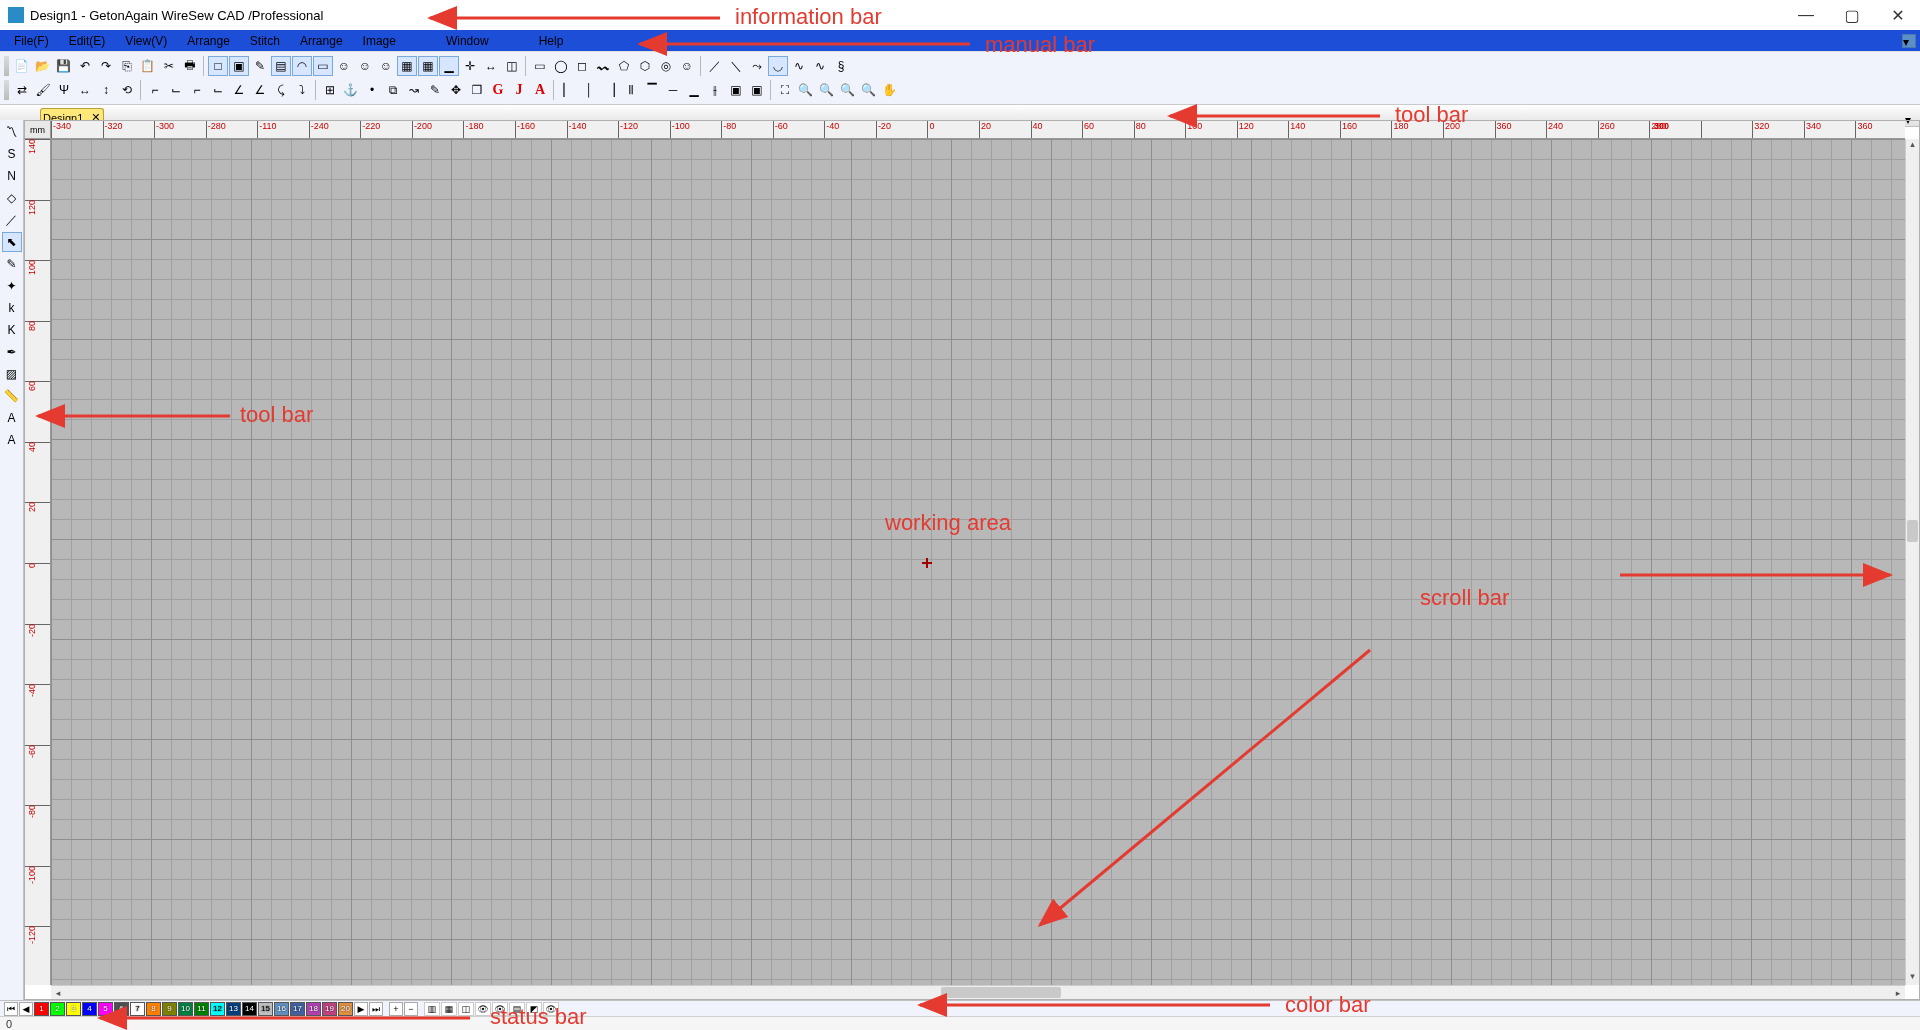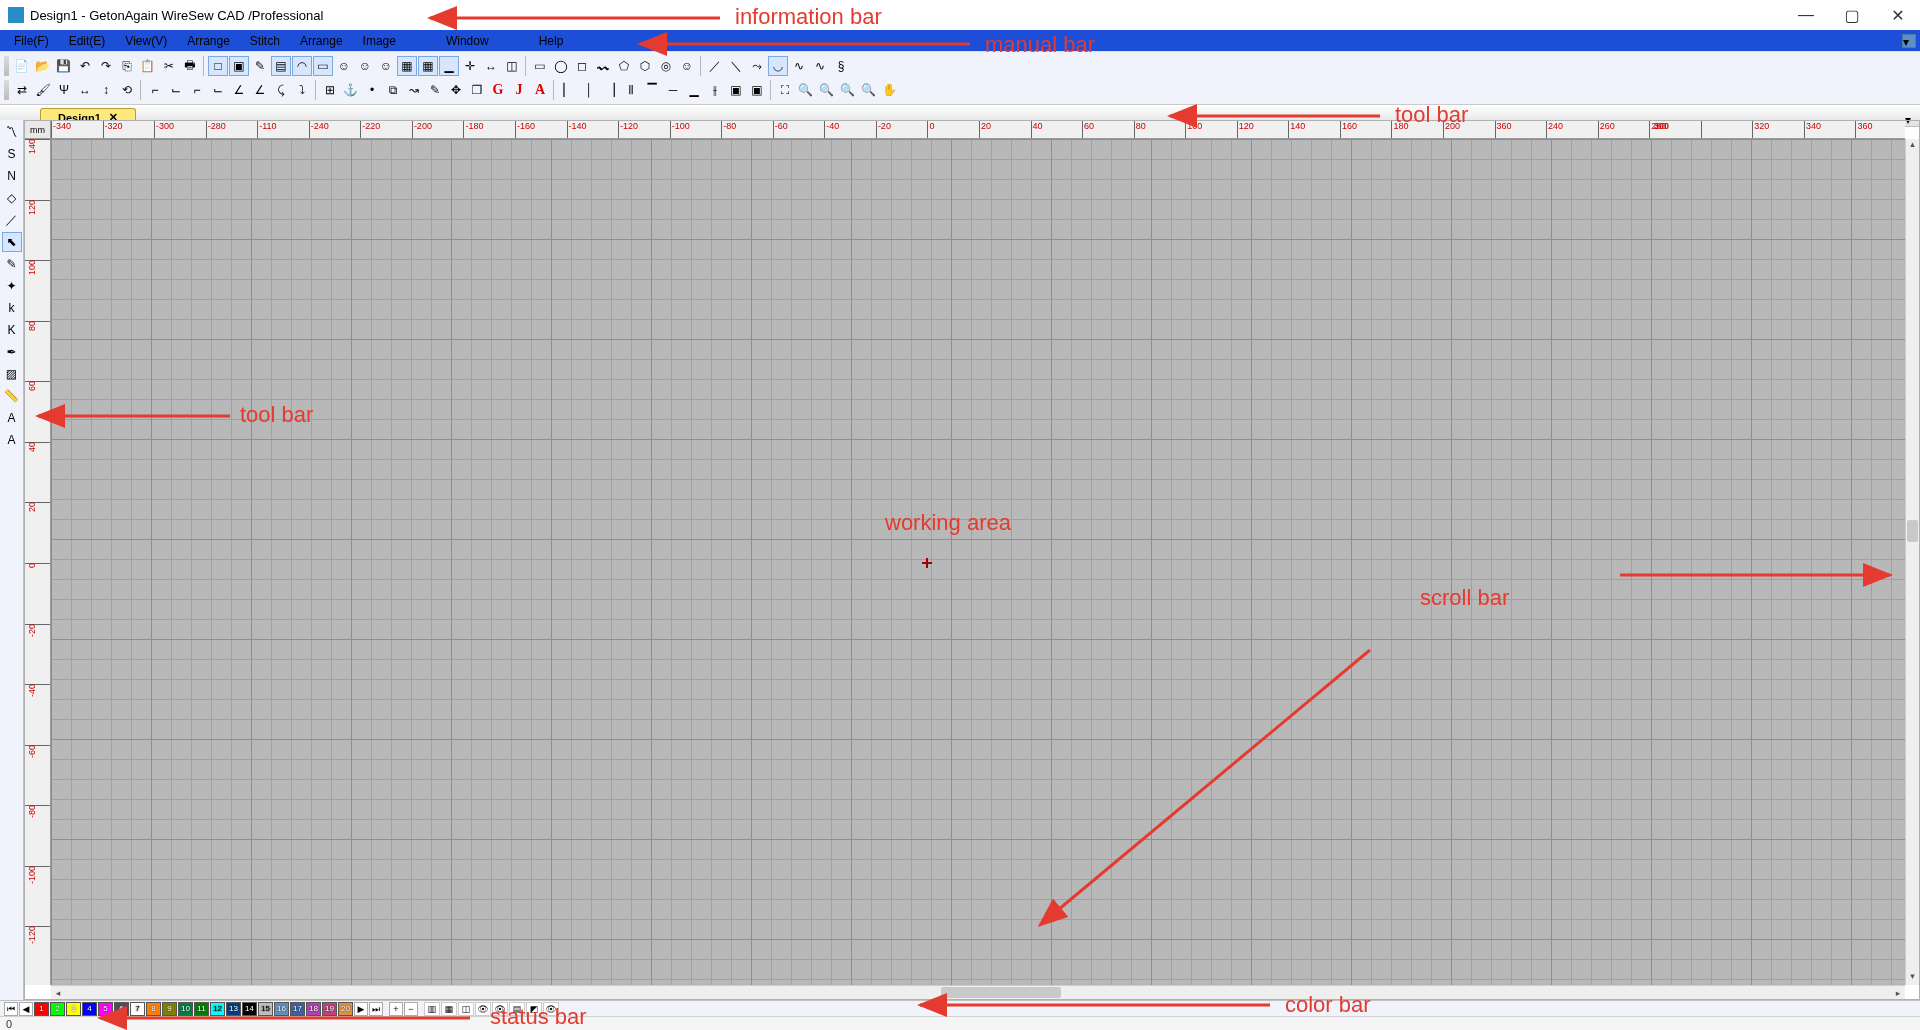--- a/index.html
+++ b/index.html
@@ -22,21 +22,21 @@
 .toolbar-rows { background: #f0f3fb; padding: 2px 4px; border-bottom: 1px solid #c9c9c9; }
 .tool-row { display: flex; align-items: center; height: 24px; gap: 1px; }
 .tool-btn { width: 20px; height: 20px; border: 1px solid transparent; display: flex; align-items: center; justify-content: center; cursor: pointer; font-size: 12px; }
 .tool-btn.sel { background: #d6e6ff; border: 1px solid #7aa8e0; }
 .tool-sep { width: 2px; height: 20px; margin: 0 2px; border-left: 1px solid #b8b8b8; }
 .tool-grip { width: 5px; height: 20px; background: linear-gradient(#ddd,#bbb); margin-right: 2px; }
 .red-letter { font-weight: bold; color: #d00; font-family: serif; font-size: 14px; }
 
 
 .doc-tabs { height: 22px; background: linear-gradient(#fff,#e0e0e0); border-bottom: 1px solid #c0c0c0; display: flex; align-items: flex-end; padding-left: 40px; }
-.doc-tab { background: #ffe87a; border: 1px solid #b8a030; border-bottom: none; padding: 2px 17px; font-weight: bold; font-size: 11px; display: flex; align-items: center; gap: 8px; border-radius: 3px 3px 0 0; }
+.doc-tab { background: #ffe87a; border: 1px solid #b8a030; border-bottom: none; padding: 2px 2px; font-weight: normal; font-size: 11px; display: flex; align-items: center; gap: 8px; border-radius: 3px 3px 0 0; }
 .doc-tab .close { font-size: 11px; cursor: pointer; }
 .doc-tabs .drop-right { margin-left: auto; margin-right: 6px; width: 12px; height: 12px; display: flex; align-items: center; justify-content: center; }
 
 
 .workspace { position: absolute; top: 120px; left: 0; right: 0; bottom: 30px; display: flex; }
 .left-tools { width: 24px; background: #f0f3fb; border-right: 1px solid #c0c0c0; display: flex; flex-direction: column; gap: 2px; padding-top: 2px; align-items: center; }
 .left-tools .tool-btn.sel { background: #d6e6ff; border: 1px solid #7aa8e0; }
 
 .canvas-wrap { flex: 1; position: relative; overflow: hidden; border: 1px solid #b0b0b0; }
 

